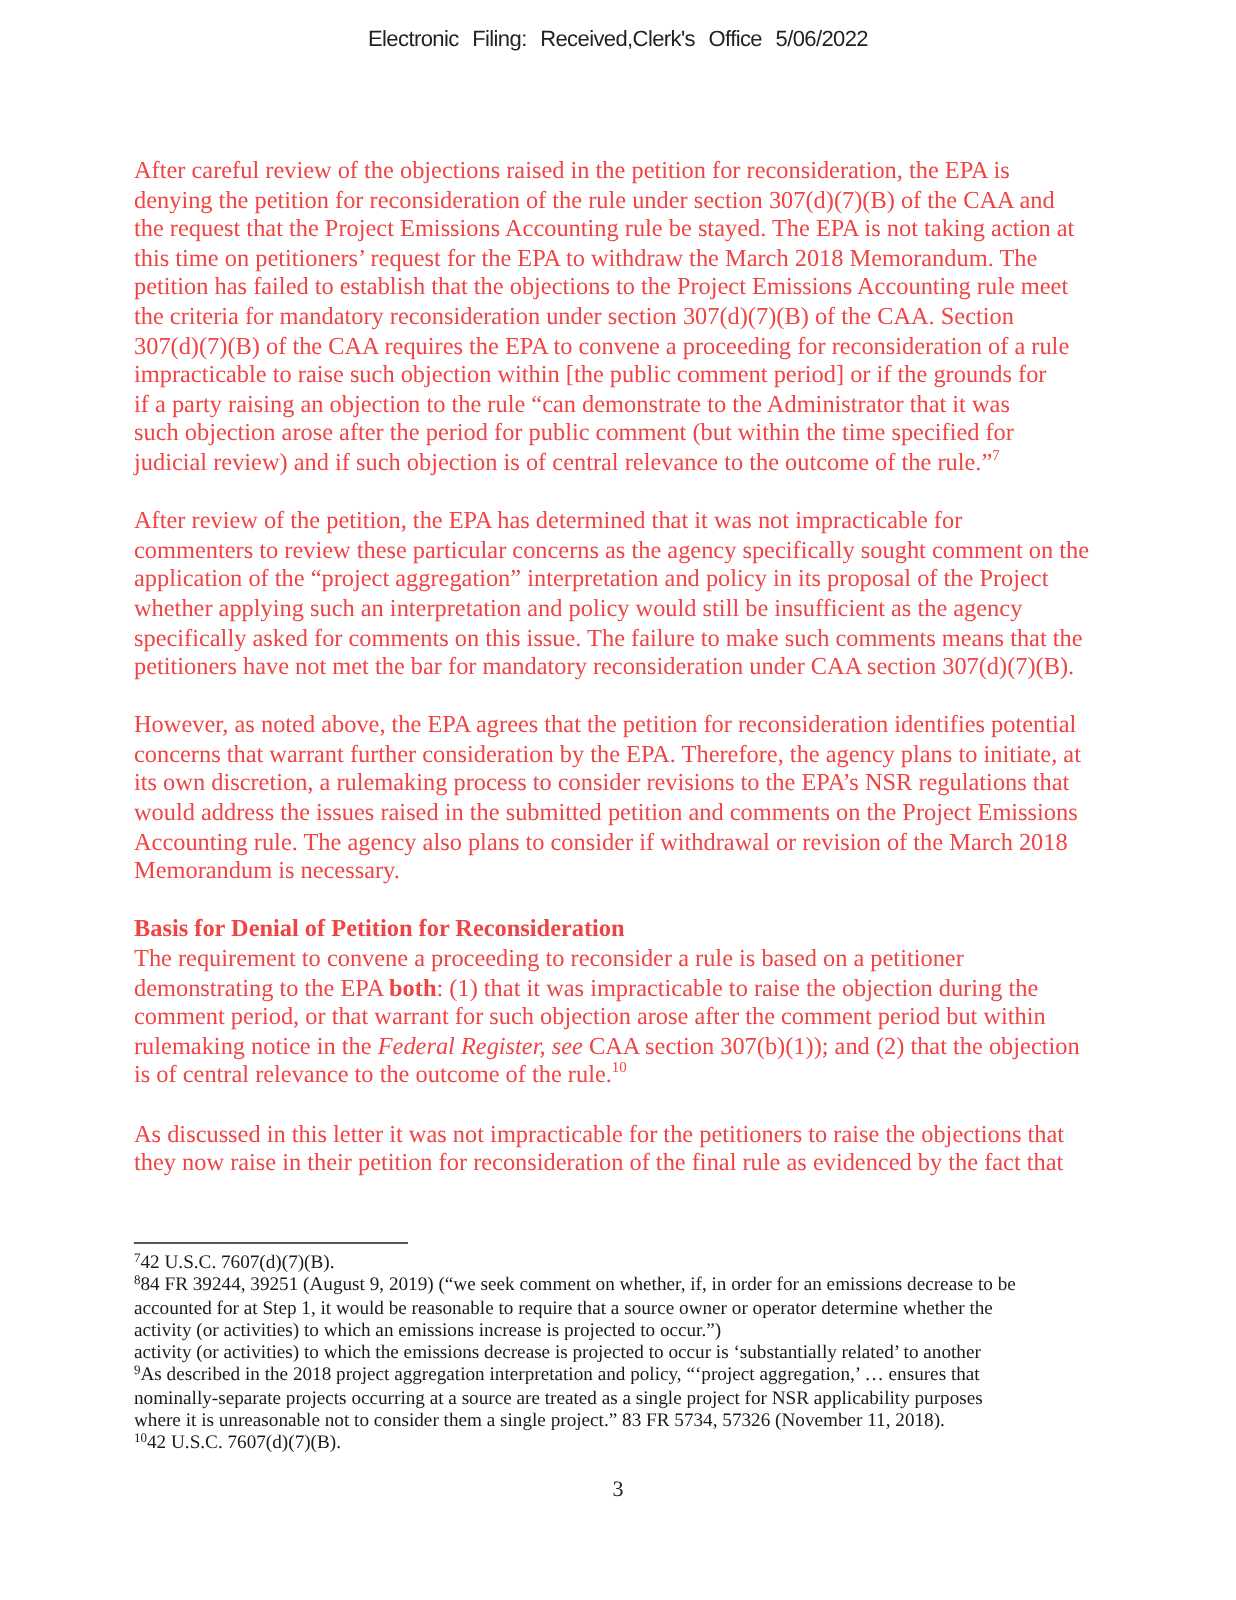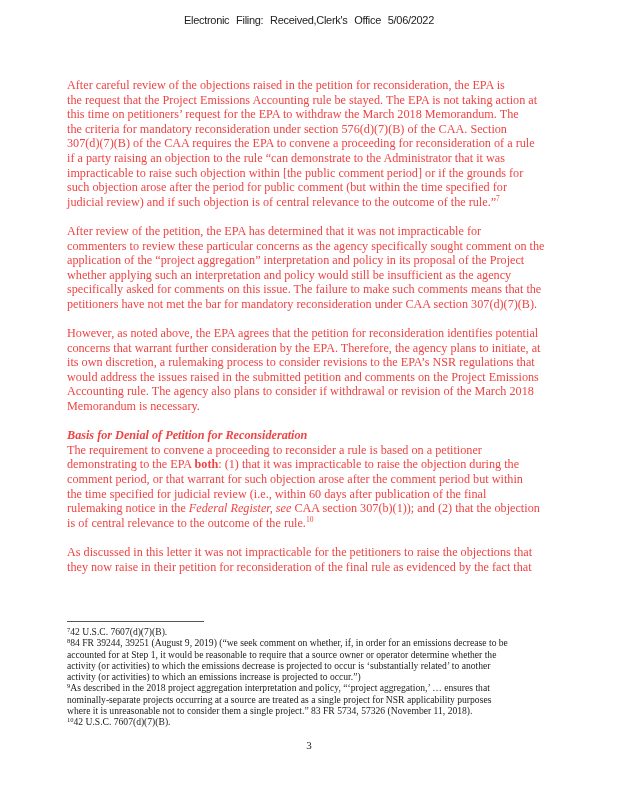--- a/index.html
+++ b/index.html
@@ -11,21 +11,21 @@
   }
   .header span { display: inline-block; margin: 0 1px; }
   .page {
     position: absolute; left: 67px; top: 67px; width: 500px;
     font-family: "Liberation Serif", serif; font-size: 12.2px; line-height: 14.6px;
     color: #ef4444;
     margin-top: 11px;
   }
   .page p { margin: 0 0 14.6px 0; text-align: left; }
   .line { display: block; white-space: nowrap; }
-  .heading { font-weight: bold; display: block; font-style: italic; }
+  .heading { font-weight: bold; display: block; }
   sup { font-size: 7.5px; line-height: 0; vertical-align: 5px; }
   .fn-rule {
     position: absolute; left: 67px; top: 621px; width: 137px; height: 0;
     border-top: 1px solid #555;
   }
   .footnotes {
     position: absolute; left: 67px; top: 626px; width: 520px;
     font-family: "Liberation Serif", serif; font-size: 9.6px; line-height: 11.3px; color: #1a1a1a;
   }
   .footnotes .line { white-space: nowrap; }
@@ -42,26 +42,28 @@
   <span>Electronic</span>
   <span>Filing:</span>
   <span>Received,Clerk's</span>
   <span>Office</span>
   <span>5/06/2022</span>
 </div>
 
 <div class="page">
   <p>
     <span class="line">After careful review of the objections raised in the petition for reconsideration, the EPA is</span>
+    <span class="line">denying the petition for reconsideration of the rule under section 307(d)(7)(B) of the CAA and</span>
     <span class="line">the request that the Project Emissions Accounting rule be stayed. The EPA is not taking action at</span>
     <span class="line">this time on petitioners’ request for the EPA to withdraw the March 2018 Memorandum. The</span>
-    <span class="line">the criteria for mandatory reconsideration under section 576(d)(7)(B) of the CAA. Section</span>
+    <span class="line">petition has failed to establish that the objections to the Project Emissions Accounting rule meet</span>
+    <span class="line">the criteria for mandatory reconsideration under section 307(d)(7)(B) of the CAA. Section</span>
     <span class="line">307(d)(7)(B) of the CAA requires the EPA to convene a proceeding for reconsideration of a rule</span>
+    <span class="line">impracticable to raise such objection within [the public comment period] or if the grounds for</span>
     <span class="line">if a party raising an objection to the rule “can demonstrate to the Administrator that it was</span>
-    <span class="line">impracticable to raise such objection within [the public comment period] or if the grounds for</span>
     <span class="line">such objection arose after the period for public comment (but within the time specified for</span>
     <span class="line"><span>judicial review) and if such objection is of central relevance to the outcome of the rule.”</span><sup>7</sup></span>
   </p>
 
   <p>
     <span class="line">After review of the petition, the EPA has determined that it was not impracticable for</span>
     <span class="line">commenters to review these particular concerns as the agency specifically sought comment on the</span>
     <span class="line">application of the “project aggregation” interpretation and policy in its proposal of the Project</span>
     <span class="line">whether applying such an interpretation and policy would still be insufficient as the agency</span>
     <span class="line">specifically asked for comments on this issue. The failure to make such comments means that the</span>
@@ -75,42 +77,41 @@
     <span class="line">would address the issues raised in the submitted petition and comments on the Project Emissions</span>
     <span class="line">Accounting rule. The agency also plans to consider if withdrawal or revision of the March 2018</span>
     <span class="line">Memorandum is necessary.</span>
   </p>
 
   <p>
     <span class="heading line">Basis for Denial of Petition for Reconsideration</span>
     <span class="line">The requirement to convene a proceeding to reconsider a rule is based on a petitioner</span>
     <span class="line"><span>demonstrating to the EPA </span><b>both</b><span>: (1) that it was impracticable to raise the objection during the</span></span>
     <span class="line">comment period, or that warrant for such objection arose after the comment period but within</span>
-    <span class="line">the time specified for judicial review (i.e., within 60 days after publication of the final</span>
     <span class="line"><span>rulemaking notice in the </span><i>Federal Register, see</i><span> CAA section 307(b)(1)); and (2) that the objection</span></span>
     <span class="line"><span>is of central relevance to the outcome of the rule.</span><sup>10</sup></span>
   </p>
 
   <p>
     <span class="line">As discussed in this letter it was not impracticable for the petitioners to raise the objections that</span>
     <span class="line">they now raise in their petition for reconsideration of the final rule as evidenced by the fact that</span>
   </p>
 </div>
 
 <div class="fn-rule"></div>
 
 <div class="footnotes">
   <div>
     <span class="line"><sup>7</sup><span>42 U.S.C. 7607(d)(7)(B).</span></span>
   </div>
   <div>
     <span class="line"><sup>8</sup><span>84 FR 39244, 39251 (August 9, 2019) (“we seek comment on whether, if, in order for an emissions decrease to be</span></span>
     <span class="line">accounted for at Step 1, it would be reasonable to require that a source owner or operator determine whether the</span>
+    <span class="line">activity (or activities) to which an emissions increase is projected to occur.”)</span>
     <span class="line">activity (or activities) to which the emissions decrease is projected to occur is ‘substantially related’ to another</span>
-    <span class="line">activity (or activities) to which an emissions increase is projected to occur.”)</span>
   </div>
   <div>
     <span class="line"><sup>9</sup><span>As described in the 2018 project aggregation interpretation and policy, “‘project aggregation,’ … ensures that</span></span>
     <span class="line">nominally-separate projects occurring at a source are treated as a single project for NSR applicability purposes</span>
     <span class="line">where it is unreasonable not to consider them a single project.” 83 FR 5734, 57326 (November 11, 2018).</span>
   </div>
   <div>
     <span class="line"><sup>10</sup><span>42 U.S.C. 7607(d)(7)(B).</span></span>
   </div>
 </div>

